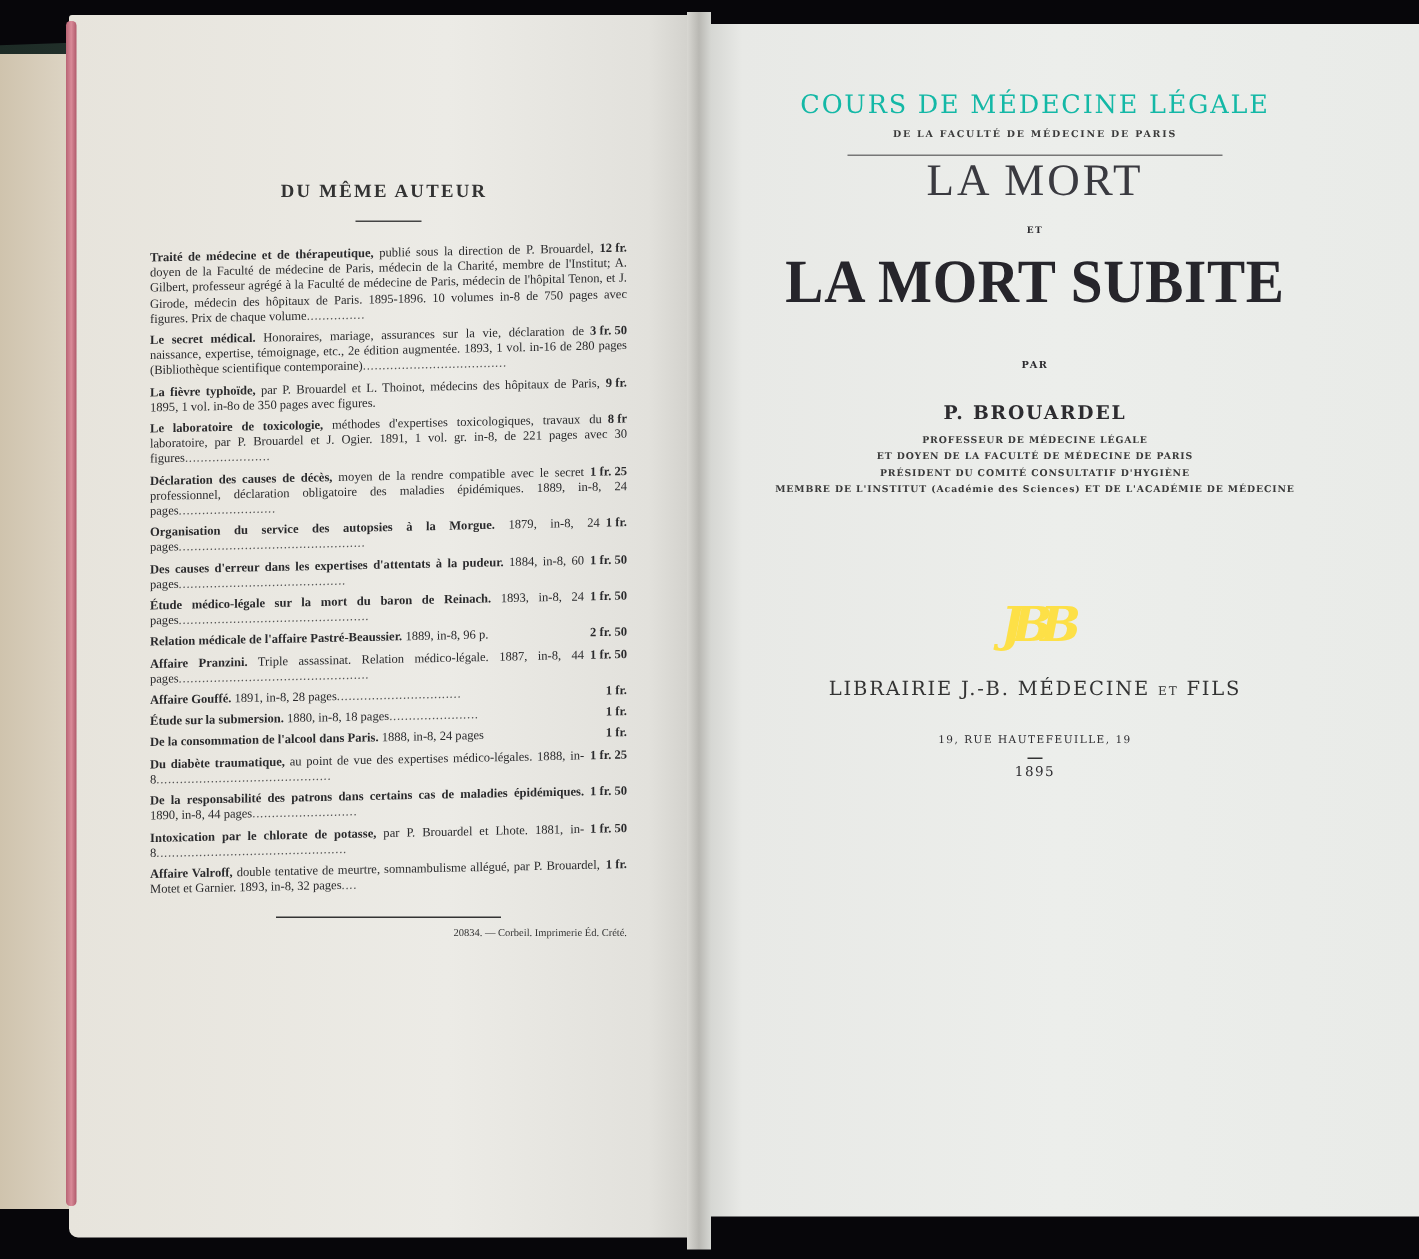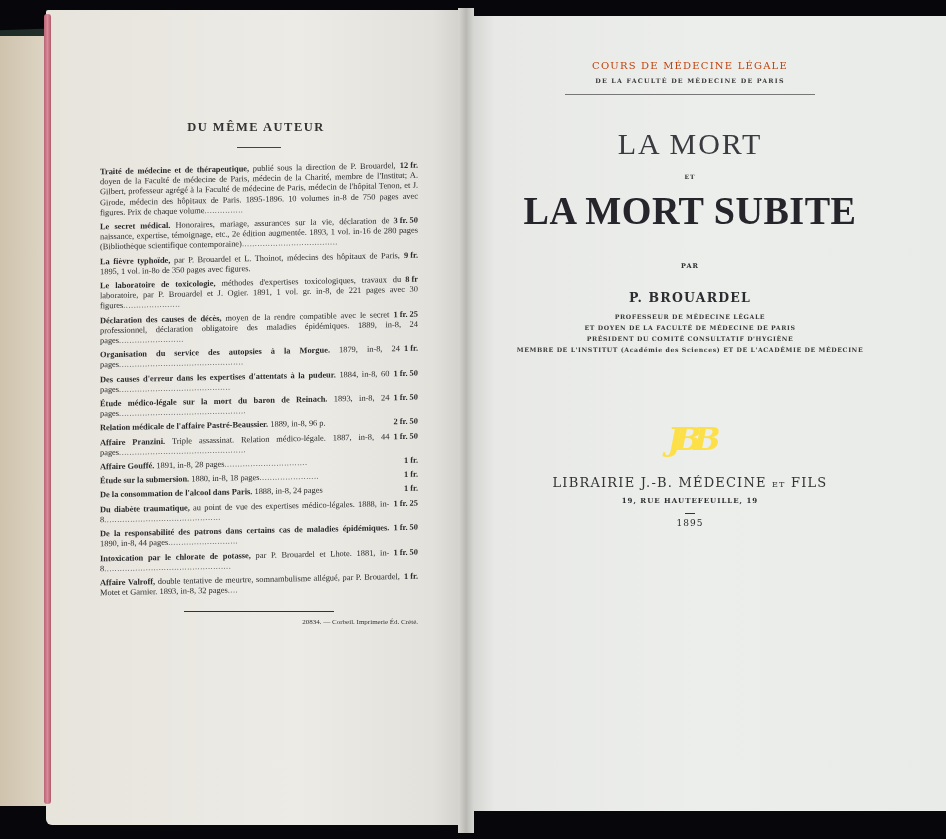--- a/index.html
+++ b/index.html
@@ -17,34 +17,34 @@
   .lp-rule{width:44px;height:1px;background:#444;margin:12px auto 16px auto;}
   .entry{font-size:8.4px;line-height:10.2px;text-align:justify;margin-bottom:4px;transform:skewY(-1.2deg);}
   .entry .t{font-weight:bold;}
   .entry .price{float:right;font-weight:bold;margin-left:4px;}
   .entry .dots{color:#555;letter-spacing:0.5px;}
   .lp-footer-rule{width:150px;height:1px;background:#333;margin:16px auto 6px auto;}
   .lp-footer{text-align:right;font-size:7px;color:#333;}
 
   
   .rp{position:absolute;left:480px;top:60px;width:420px;text-align:center;color:#2d2c30;font-family:"DejaVu Serif",serif;}
-  .series{font-size:10px;letter-spacing:1.2px;color:#c2410c;}
+  .series{font-size:17px;letter-spacing:1.2px;color:#14b8a6;}
   .series-sub{font-size:6.3px;letter-spacing:1.2px;font-weight:bold;color:#3a3a3a;margin-top:6px;}
   .series-rule{width:250px;height:1px;background:#777;margin:10px auto 0;}
-  .title1{font-family:"Liberation Serif",serif;font-size:30px;letter-spacing:2px;margin-top:32px;color:#3a3a40;}
+  .title1{font-family:"Liberation Serif",serif;font-size:30px;letter-spacing:2px;color:#3a3a40;}
   .et{font-size:6px;font-weight:bold;margin-top:12px;letter-spacing:1px;}
   .title2{font-family:"Liberation Serif",serif;font-size:41px;font-weight:bold;letter-spacing:0.5px;margin-top:6px;color:#26252b;transform:scaleX(0.93);}
   .par{font-size:6.5px;font-weight:bold;margin-top:28px;letter-spacing:1px;}
   .author{font-size:12.5px;font-weight:bold;margin-top:20px;letter-spacing:1.2px;}
   .credits{margin-top:6px;font-size:6.2px;font-weight:bold;line-height:11px;letter-spacing:0.6px;color:#3a3a3a;}
   .monogram{width:90px;height:56px;margin:56px auto 0;font-family:"DejaVu Serif",serif;font-size:32px;color:#fde047;font-style:italic;font-weight:bold;line-height:56px;letter-spacing:-8px;}
   .city{font-size:15px;letter-spacing:1.5px;margin-top:66px;color:#333;}
   .publisher{font-size:13px;letter-spacing:1.2px;margin-top:8px;color:#333;}
   .publisher .small{font-size:8px;}
-  .address{font-size:7px;font-weight:bold;letter-spacing:1px;margin-top:6px;}
+  .address{font-size:7px;font-weight:normal;letter-spacing:1px;margin-top:22px;}
   .short-rule{width:10px;height:1px;background:#333;margin:8px auto 4px;}
   .year{font-size:9px;letter-spacing:1px;}
 </style>
 </head>
 <body>
 
 <div class="cover-edge"></div>
 <div class="left-flank"></div>
 
 <div class="left-page"></div>

